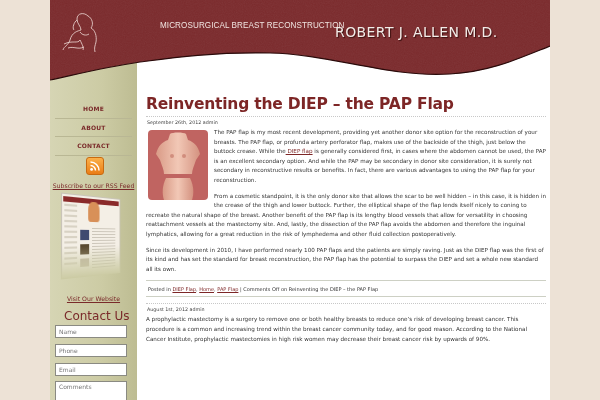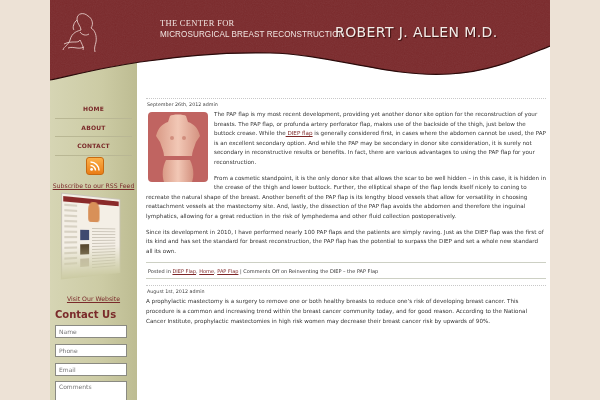--- a/index.html
+++ b/index.html
@@ -63,21 +63,21 @@
     .thumb-p1 { position: absolute; left: 18px; top: 34px; width: 9px; height: 10px; background: #404a70; }
     .thumb-p2 { position: absolute; left: 18px; top: 48px; width: 9px; height: 10px; background: #5a4a30; }
     .thumb-p3 { position: absolute; left: 18px; top: 62px; width: 9px; height: 8px; background: #9a8a70; opacity: .6; }
     .thumb-txt { position: absolute; left: 30px; top: 32px; width: 26px; height: 40px; background: repeating-linear-gradient(#ccc6ba 0 1px, #f4efe6 1px 3px); }
     .thumb-fade { position: absolute; left: 0; right: 0; bottom: 0; height: 30px; background: linear-gradient(rgba(204,203,164,0), #cccba4); }
     .visit-link {
       position: absolute; left: 0; width: 87px; top: 295px; text-align: center;
       font-size: 6.2px; color: #7a2a2a; text-decoration: underline;
     }
     .contact-title {
-      position: absolute; left: 5px; top: 309px; font-size: 10px; font-weight: bold; color: #7a2a2a;
+      position: absolute; left: 14px; top: 309px; font-size: 12px; font-weight: normal; color: #7a2a2a;
     }
     .cfield {
       position: absolute; left: 5px; width: 72px; height: 13px;
       border: 1.5px solid #8a8a82; background: #ffffff; box-sizing: border-box;
       font-family: "DejaVu Sans", sans-serif; font-size: 6px; color: #555; padding: 1px 3px;
     }
     .main { position: absolute; left: 146px; top: 95px; width: 400px; }
     .post-title {
       font-family: "DejaVu Sans", sans-serif; font-weight: bold; color: #7d2626;
       font-size: 15.5px; margin: 0; letter-spacing: -0.2px; white-space: nowrap;
@@ -155,28 +155,28 @@
     <g stroke="#f0dcd8" stroke-width="0.8" fill="none">
       <path d="M38 16 C34 12 27 13 27 19 C27 24 31 26 31 30 C28 31 22 32 20 40 C18 46 14 46 13 50"></path>
       <path d="M38 16 C42 18 44 24 41 28 C45 30 47 36 46 42 C45 46 44 48 45 52"></path>
       <path d="M30 32 C32 35 36 36 39 34"></path>
       <path d="M14 44 C22 40 28 44 30 40 C32 44 34 48 33 50"></path>
       <path d="M18 48 C24 46 28 50 34 47"></path>
       <path d="M27 20 C24 22 22 28 24 30"></path>
     </g>
   </svg>
   <div class="logo-text">
-    <div class="logo-line1">THE CENTER FOR</div>
     <div class="logo-line2">MICROSURGICAL  BREAST  RECONSTRUCTION</div>
   </div>
   <div class="doctor-name">ROBERT J. ALLEN M.D.</div>
 </div>
 
 <main class="main">
   <article>
+    <h2 class="post-title">Reinventing the DIEP – the PAP Flap</h2>
     <div class="post-meta">September 26th, 2012 admin</div>
     <div class="post-body">
       <div class="post-img">
         <svg width="60" height="70" viewBox="0 0 60 70">
           <defs>
               <linearGradient id="skin" x1="0" x2="1">
                 <stop offset="0" stop-color="#d99a86"></stop>
                 <stop offset=".5" stop-color="#f2c8b6"></stop>
                 <stop offset="1" stop-color="#d49280"></stop>
               </linearGradient>

